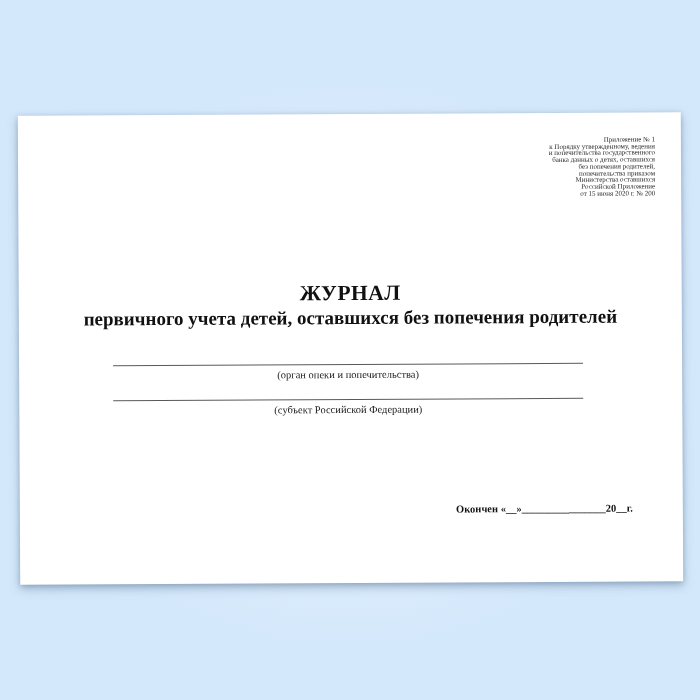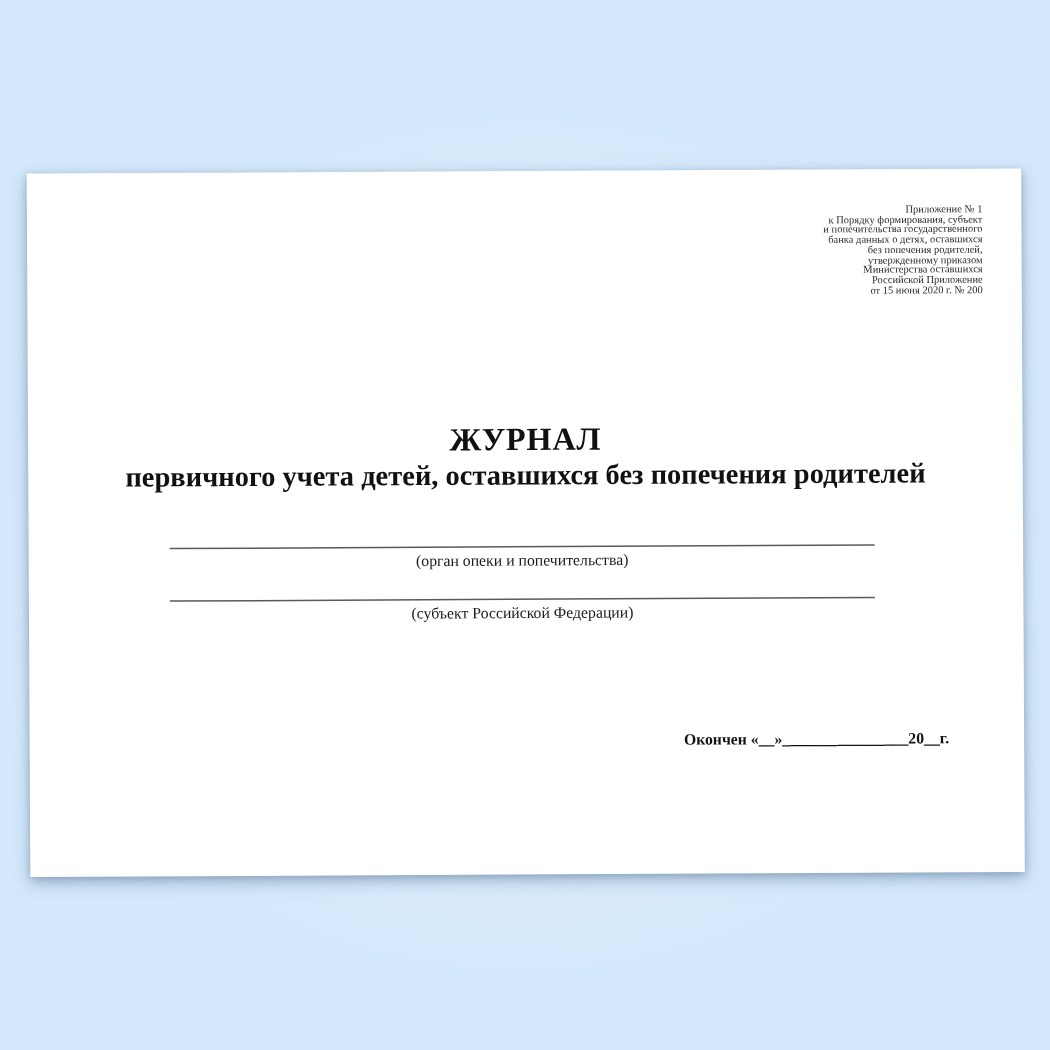--- a/index.html
+++ b/index.html
@@ -88,35 +88,35 @@
   .date-line {
     position: absolute;
     right: 50px;
     font-size: 10.5px;
     line-height: 12px;
     font-weight: bold;
     white-space: pre;
     color: #111;
   }
   .date-started  { top: 368px; }
-  .date-finished { top: 375px; }
+  .date-finished { top: 390px; }
 </style>
 </head>
 <body>
 
 <div class="backdrop">
   <div class="sheet">
 
     <div class="corner-note">
       <span class="cn-line">Приложение № 1</span>
-      <span class="cn-line">к Порядку формирования, субъект</span>
+      <span class="cn-line">к Порядку утвержденному, ведения</span>
       <span class="cn-line">и попечительства государственного</span>
       <span class="cn-line">банка данных о детях, оставшихся</span>
       <span class="cn-line">без попечения родителей,</span>
-      <span class="cn-line">утвержденному приказом</span>
+      <span class="cn-line">попечительства приказом</span>
       <span class="cn-line">Министерства оставшихся</span>
       <span class="cn-line">Российской Приложение</span>
       <span class="cn-line">от 15 июня 2020 г. № 200</span>
     </div>
 
     <div class="title-block">
       <div class="title">ЖУРНАЛ</div>
       <div class="subtitle">первичного учета детей, оставшихся без попечения родителей</div>
     </div>
 

